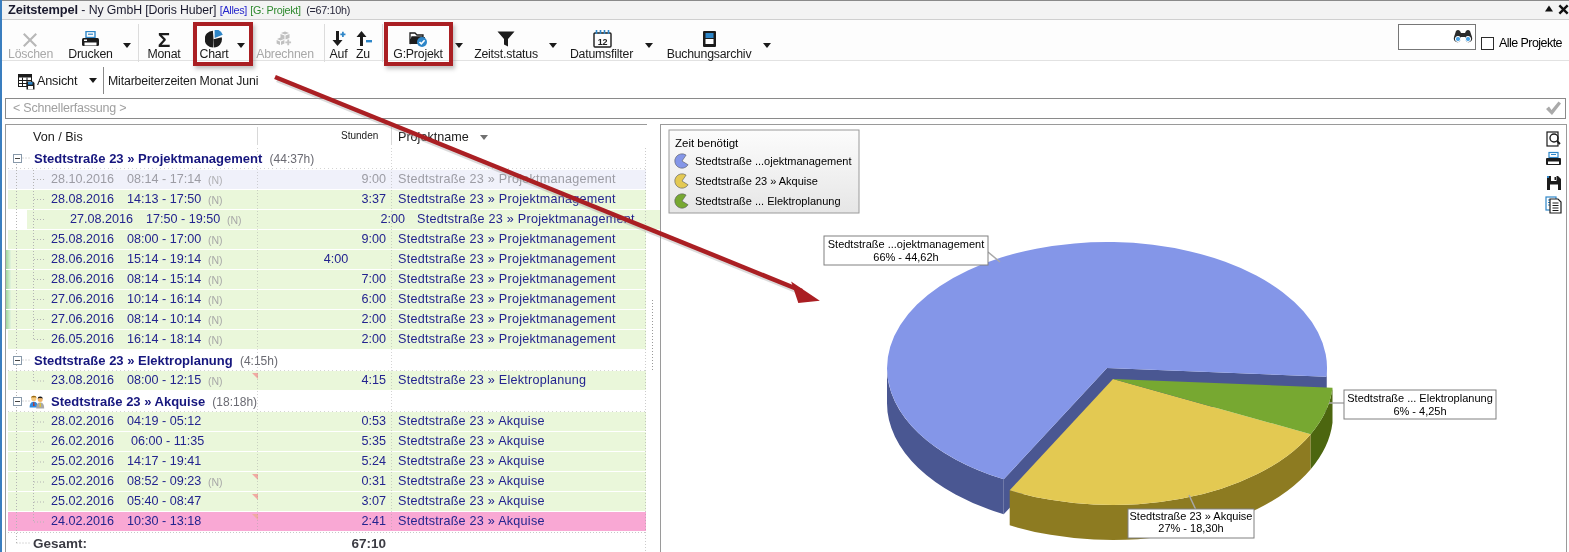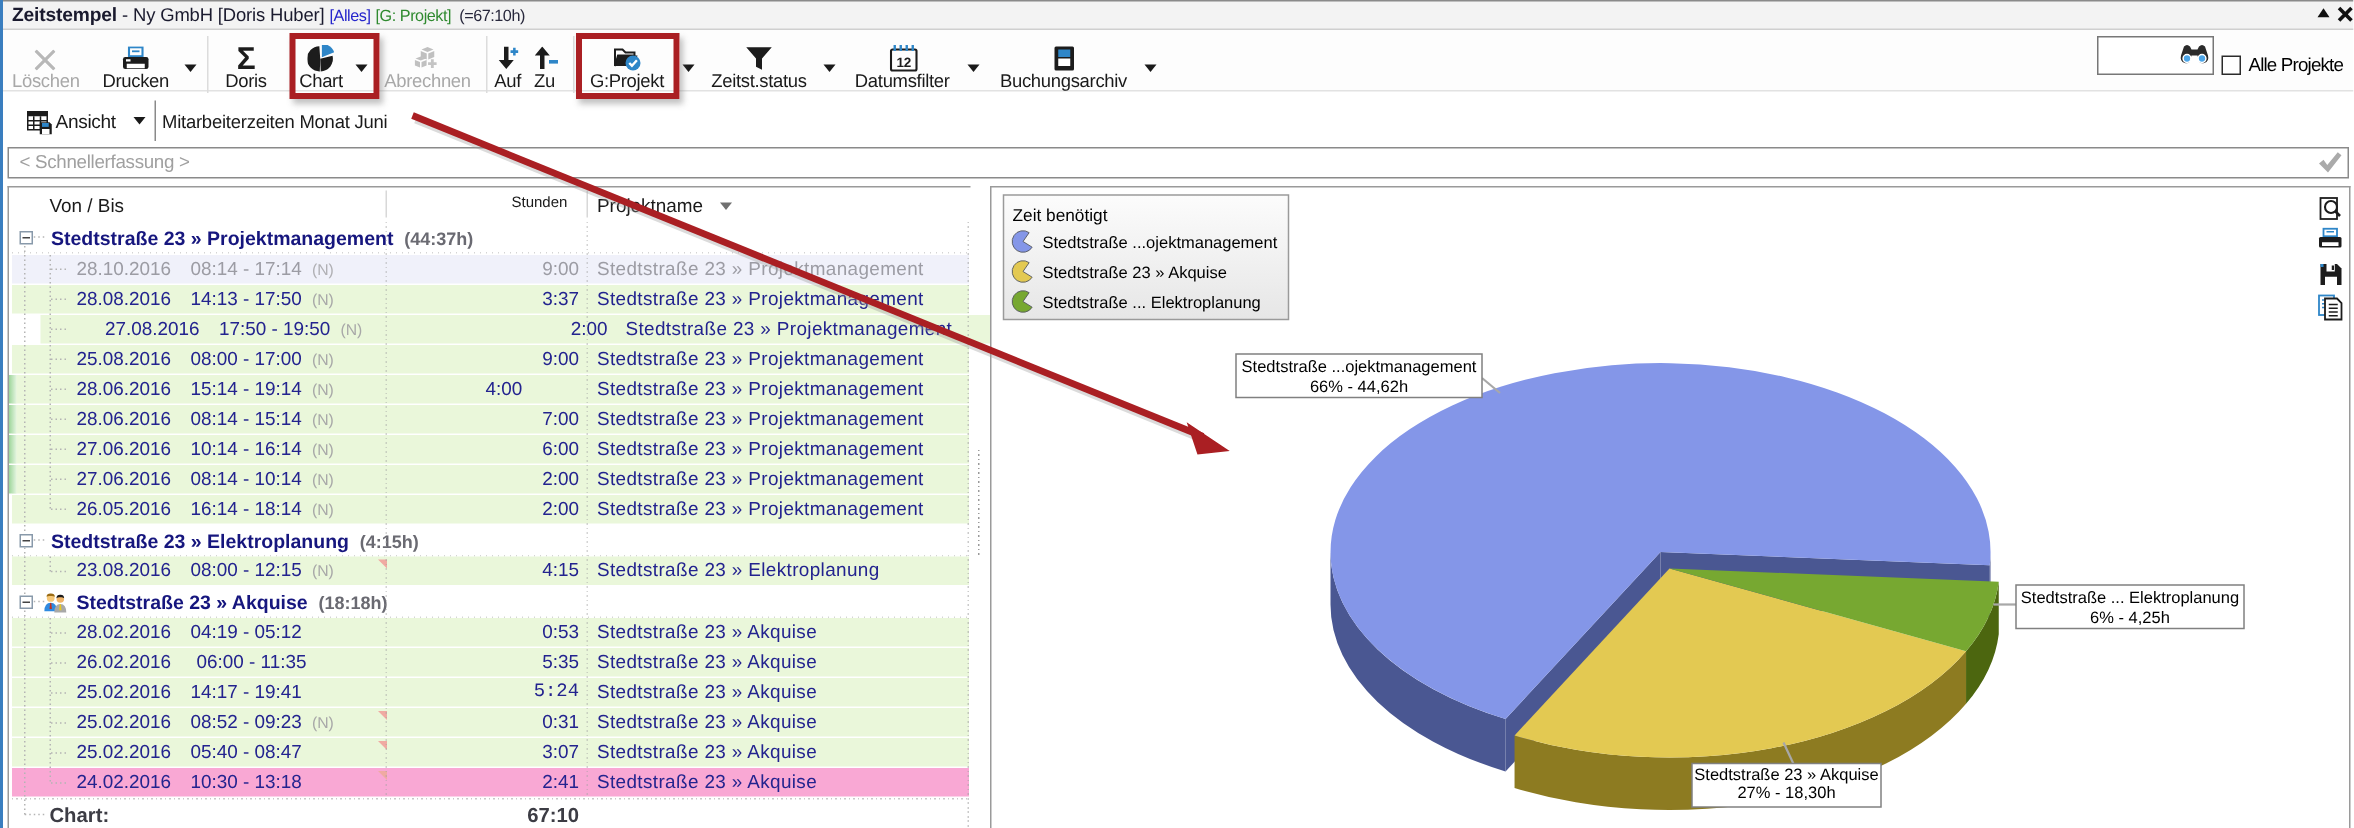--- a/index.html
+++ b/index.html
@@ -1,18 +1,18 @@
 <!DOCTYPE html>
 <html><head><meta charset="utf-8"><style>
 * { margin:0; padding:0; box-sizing:border-box; }
 html,body { width:1569px; height:552px; font-family:"Liberation Sans",sans-serif; background:#fff; overflow:hidden; position:relative; }
 .abs { position:absolute; white-space:nowrap; }
 .row { position:absolute; left:8px; width:638px; height:19px; font-size:12.6px; line-height:19px; white-space:nowrap; }
 .grp { position:absolute; left:8px; width:638px; height:21px; font-size:13px; font-weight:bold; color:#16167e; line-height:21px; white-space:nowrap; background-image:repeating-linear-gradient(to right,#d4d4d4 0 1px,transparent 1px 4px); background-size:100% 1px; background-position:0 20px; background-repeat:no-repeat; }
-.gh { font-weight:bold; color:#6a6a72; font-size:12px; }
+.gh { font-weight:normal; color:#6a6a72; font-size:12px; }
 .tbtn { position:absolute; top:22px; height:42px; text-align:center; font-size:12.3px; letter-spacing:-0.2px; color:#1a1a1a; }
 .tbtn .lbl { position:absolute; bottom:3px; width:100%; }
 .sep { position:absolute; top:24px; height:38px; width:1px; background:#dcdcdc; }
 .dd { position:absolute; width:0; height:0; border-left:4.5px solid transparent; border-right:4.5px solid transparent; border-top:5px solid #1a1a1a; }
 </style></head>
 <body>
 
 <div class="abs" style="left:0;top:0;width:1569px;height:20px;background:#f3f3f3;border-top:1px solid #8a8a8a;border-bottom:1px solid #cfcfcf;"></div>
 <div class="abs" style="left:8px;top:2px;font-size:12.3px;letter-spacing:-0.1px;color:#1a1a2e;"><b style="font-size:12.8px;">Zeitstempel</b> - Ny GmbH [Doris Huber] <span style="font-size:10.8px;letter-spacing:-0.3px;color:#2626cc;">[Alles]</span> <span style="font-size:10.8px;letter-spacing:-0.3px;color:#2f8a2f;">[G: Projekt]</span><span style="font-size:10.8px;letter-spacing:-0.3px;color:#28283c;">&nbsp; (=67:10h)</span></div>
 <svg class="abs" style="left:1544px;top:3px;" width="25" height="12" viewBox="0 0 25 12">
@@ -39,21 +39,21 @@
 <rect x="3" y="8.5" width="3" height="1.5" fill="#fff"></rect>
 <rect x="3.5" y="11.5" width="12" height="3" fill="#fff"></rect>
 </svg>
 <div class="lbl">Drucken</div>
   </div>
 <div class="dd" style="left:123px;top:43px;"></div>
 <div class="sep" style="left:138px;"></div>
 
 <div class="tbtn" style="left:142px;width:44px;">
 <div class="abs" style="left:0;top:6px;width:100%;text-align:center;font-size:21px;font-weight:bold;color:#1c1c1c;">Σ</div>
-<div class="lbl">Doris</div>
+<div class="lbl">Monat</div>
   </div>
 
 <div class="tbtn" style="left:193px;width:42px;">
 <svg class="abs" style="left:12px;top:8px;" width="18" height="18" viewBox="0 0 18 18">
 <path d="M8.5,9.2 L7.9,0.8 A8.4,8.4 0 0 0 8.2,17.6 Z" fill="#1c1c1c"></path>
 <path d="M8.5,9.2 L8.8,17.6 A8.4,8.4 0 0 0 16.7,7.2 Z" fill="#1c1c1c"></path>
 <path d="M9.6,8.1 L17.8,4.8 A8.8,8.8 0 0 0 9.6,-0.7 Z" fill="#2e86c8"></path>
 </svg>
 <div class="lbl">Chart</div>
   </div>
@@ -262,21 +262,21 @@
 </div>
 <div class="row" style="top:432px;background:#eaf7da;color:#23238f;">
 <span style="position:absolute;left:43px;">26.02.2016</span>
 <span style="position:absolute;left:123px;">06:00 - 11:35</span>
 <span style="position:absolute;left:278px;width:100px;text-align:right;">5:35</span>
 <span style="position:absolute;left:390px;letter-spacing:0.25px;">Stedtstraße 23 » Akquise</span>
 </div>
 <div class="row" style="top:452px;background:#eaf7da;color:#23238f;">
 <span style="position:absolute;left:43px;">25.02.2016</span>
 <span style="position:absolute;left:119px;">14:17 - 19:41</span>
-<span style="position:absolute;left:278px;width:100px;text-align:right;font-family:Liberation Mono, monospace;">5:24</span>
+<span style="position:absolute;left:278px;width:100px;text-align:right;">5:24</span>
 <span style="position:absolute;left:390px;letter-spacing:0.25px;">Stedtstraße 23 » Akquise</span>
 </div>
 <div class="row" style="top:472px;background:#eaf7da;color:#23238f;">
 <span style="position:absolute;left:43px;">25.02.2016</span>
 <span style="position:absolute;left:119px;">08:52 - 09:23</span>
     <span style="position:absolute;left:200px;font-size:10.5px;color:#a8a8a8;top:1px;">(N)</span>
 <span style="position:absolute;left:278px;width:100px;text-align:right;">0:31</span>
 <span style="position:absolute;left:390px;letter-spacing:0.25px;">Stedtstraße 23 » Akquise</span>
     <div style="position:absolute;left:244px;top:2px;width:0;height:0;border-top:6px solid #f0aaa2;border-left:6px solid transparent;"></div>
 </div>
@@ -294,21 +294,21 @@
 <span style="position:absolute;left:390px;letter-spacing:0.25px;">Stedtstraße 23 » Akquise</span>
     <div style="position:absolute;left:244px;top:2px;width:0;height:0;border-top:6px solid #f0aaa2;border-left:6px solid transparent;"></div>
 </div>
 
 <div class="abs" style="left:6px;top:250px;width:5px;height:19px;background:linear-gradient(to right,#9ed69a,#e4f4e0);"></div>
 <div class="abs" style="left:6px;top:270px;width:5px;height:19px;background:linear-gradient(to right,#9ed69a,#e4f4e0);"></div>
 <div class="abs" style="left:6px;top:290px;width:5px;height:19px;background:linear-gradient(to right,#9ed69a,#e4f4e0);"></div>
 <div class="abs" style="left:6px;top:310px;width:5px;height:19px;background:linear-gradient(to right,#9ed69a,#e4f4e0);"></div>
 
 <div class="abs" style="left:8px;top:532px;width:638px;height:1px;background-image:repeating-linear-gradient(to right,#c8c8c8 0 1px,transparent 1px 3px);"></div>
-<div class="abs" style="left:33px;top:536px;font-size:13.5px;font-weight:bold;color:#3c3c44;">Chart:</div>
+<div class="abs" style="left:33px;top:536px;font-size:13.5px;font-weight:bold;color:#3c3c44;">Gesamt:</div>
 <div class="abs" style="left:286px;top:536px;width:100px;text-align:right;font-size:13.5px;font-weight:bold;color:#3c3c44;">67:10</div>
 
 <div class="abs" style="left:257px;top:148px;width:1px;height:384px;background-image:repeating-linear-gradient(rgba(160,160,160,0.45) 0 1px,transparent 1px 3px);"></div>
 <div class="abs" style="left:391px;top:148px;width:1px;height:384px;background-image:repeating-linear-gradient(rgba(160,160,160,0.45) 0 1px,transparent 1px 3px);"></div>
 <div class="abs" style="left:645px;top:148px;width:1px;height:404px;background-image:repeating-linear-gradient(rgba(160,160,160,0.55) 0 1px,transparent 1px 3px);"></div>
 
 <svg class="abs" style="left:5px;top:124px;" width="60" height="428">
 <g stroke="#b4b4b4" stroke-width="1" stroke-dasharray="1,2">
 <line x1="11.5" y1="40" x2="11.5" y2="419"></line>
 <line x1="28.5" y1="46" x2="28.5" y2="215.5"></line>

